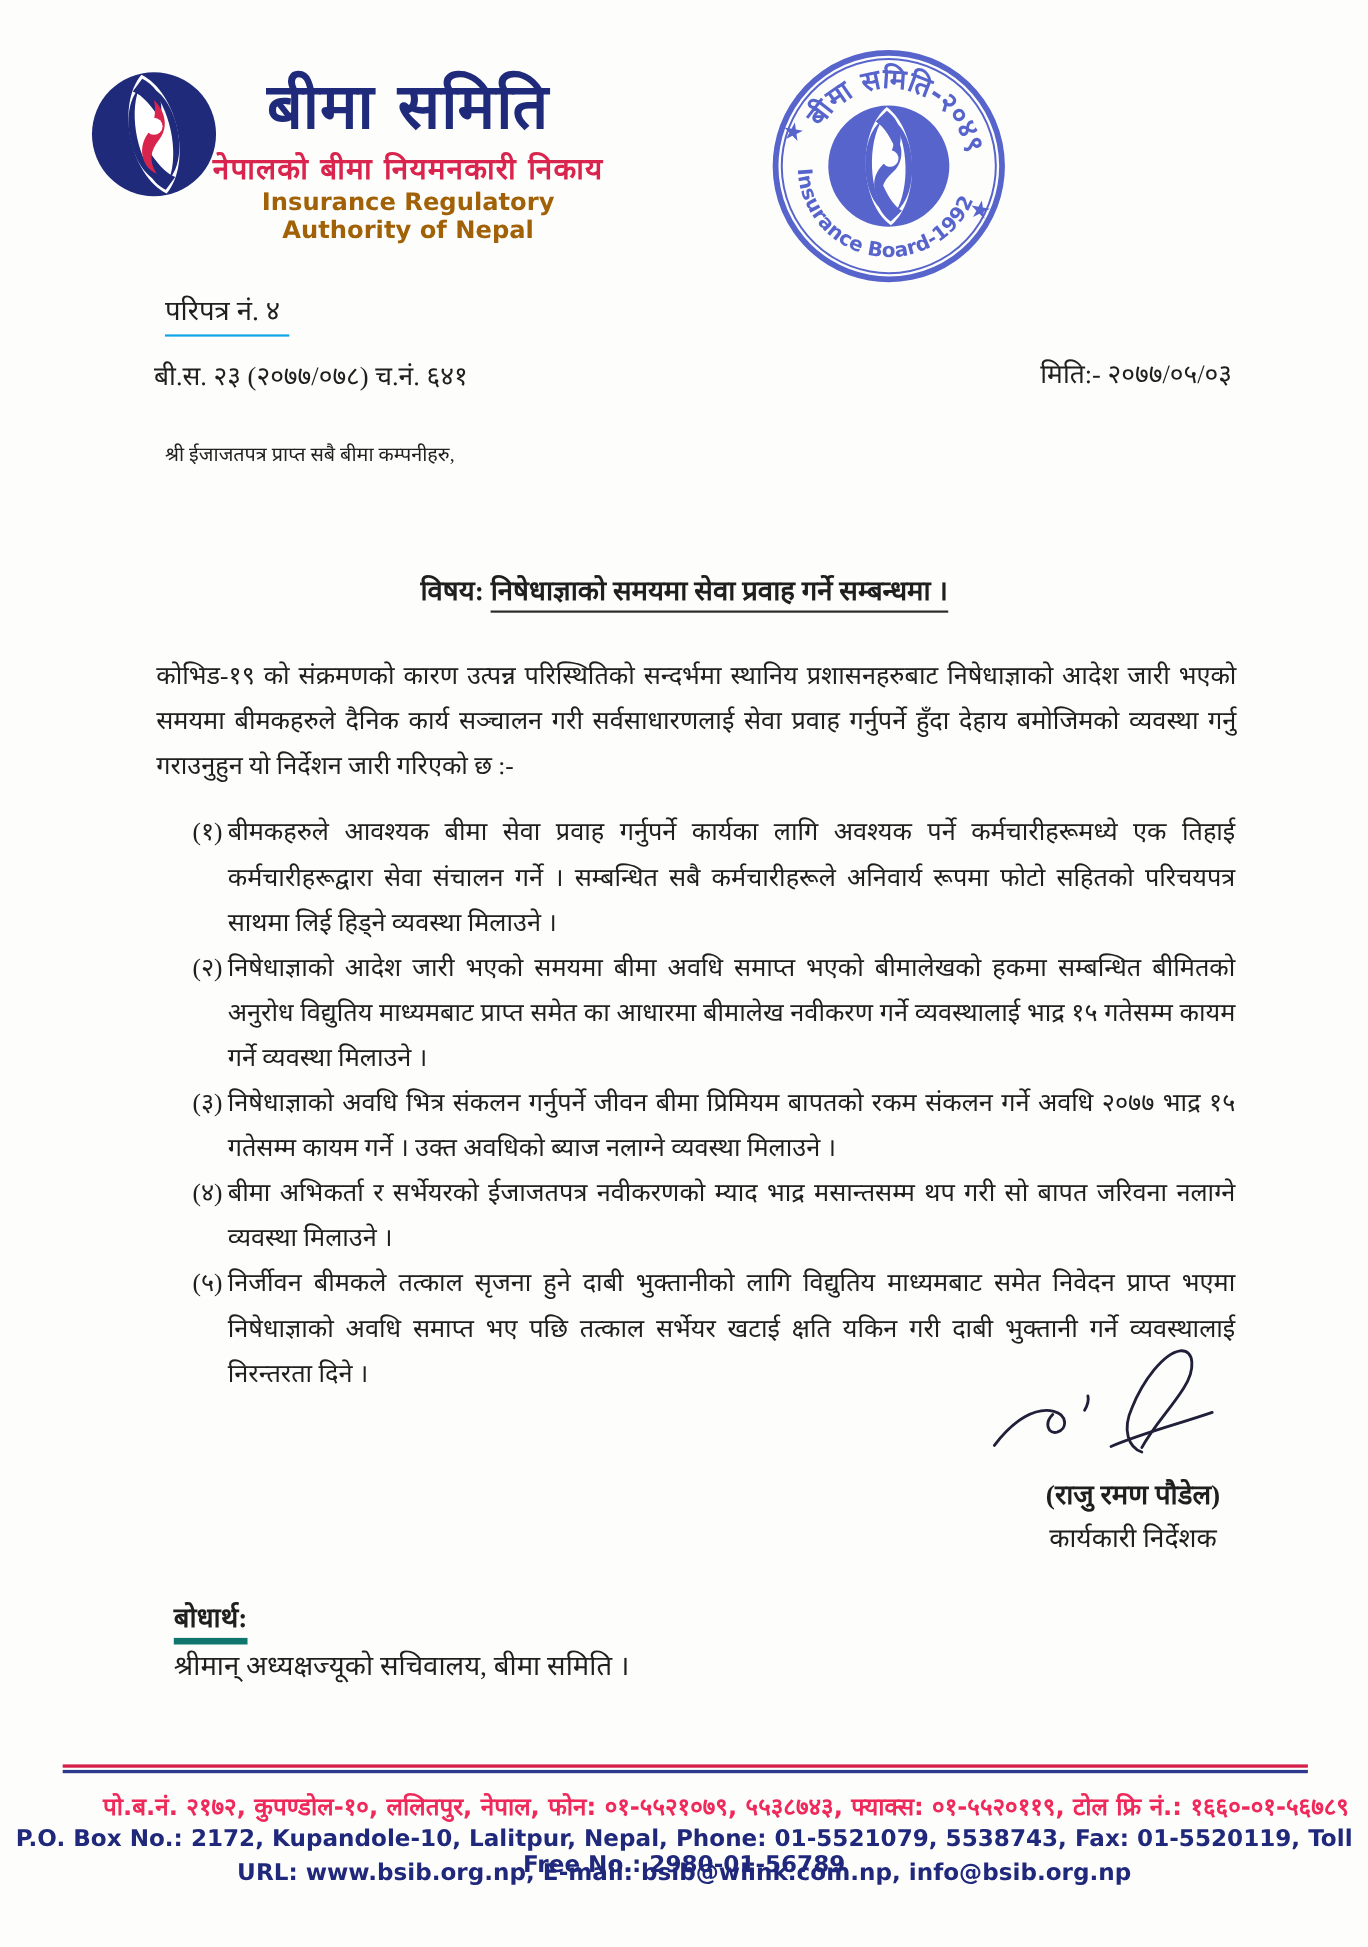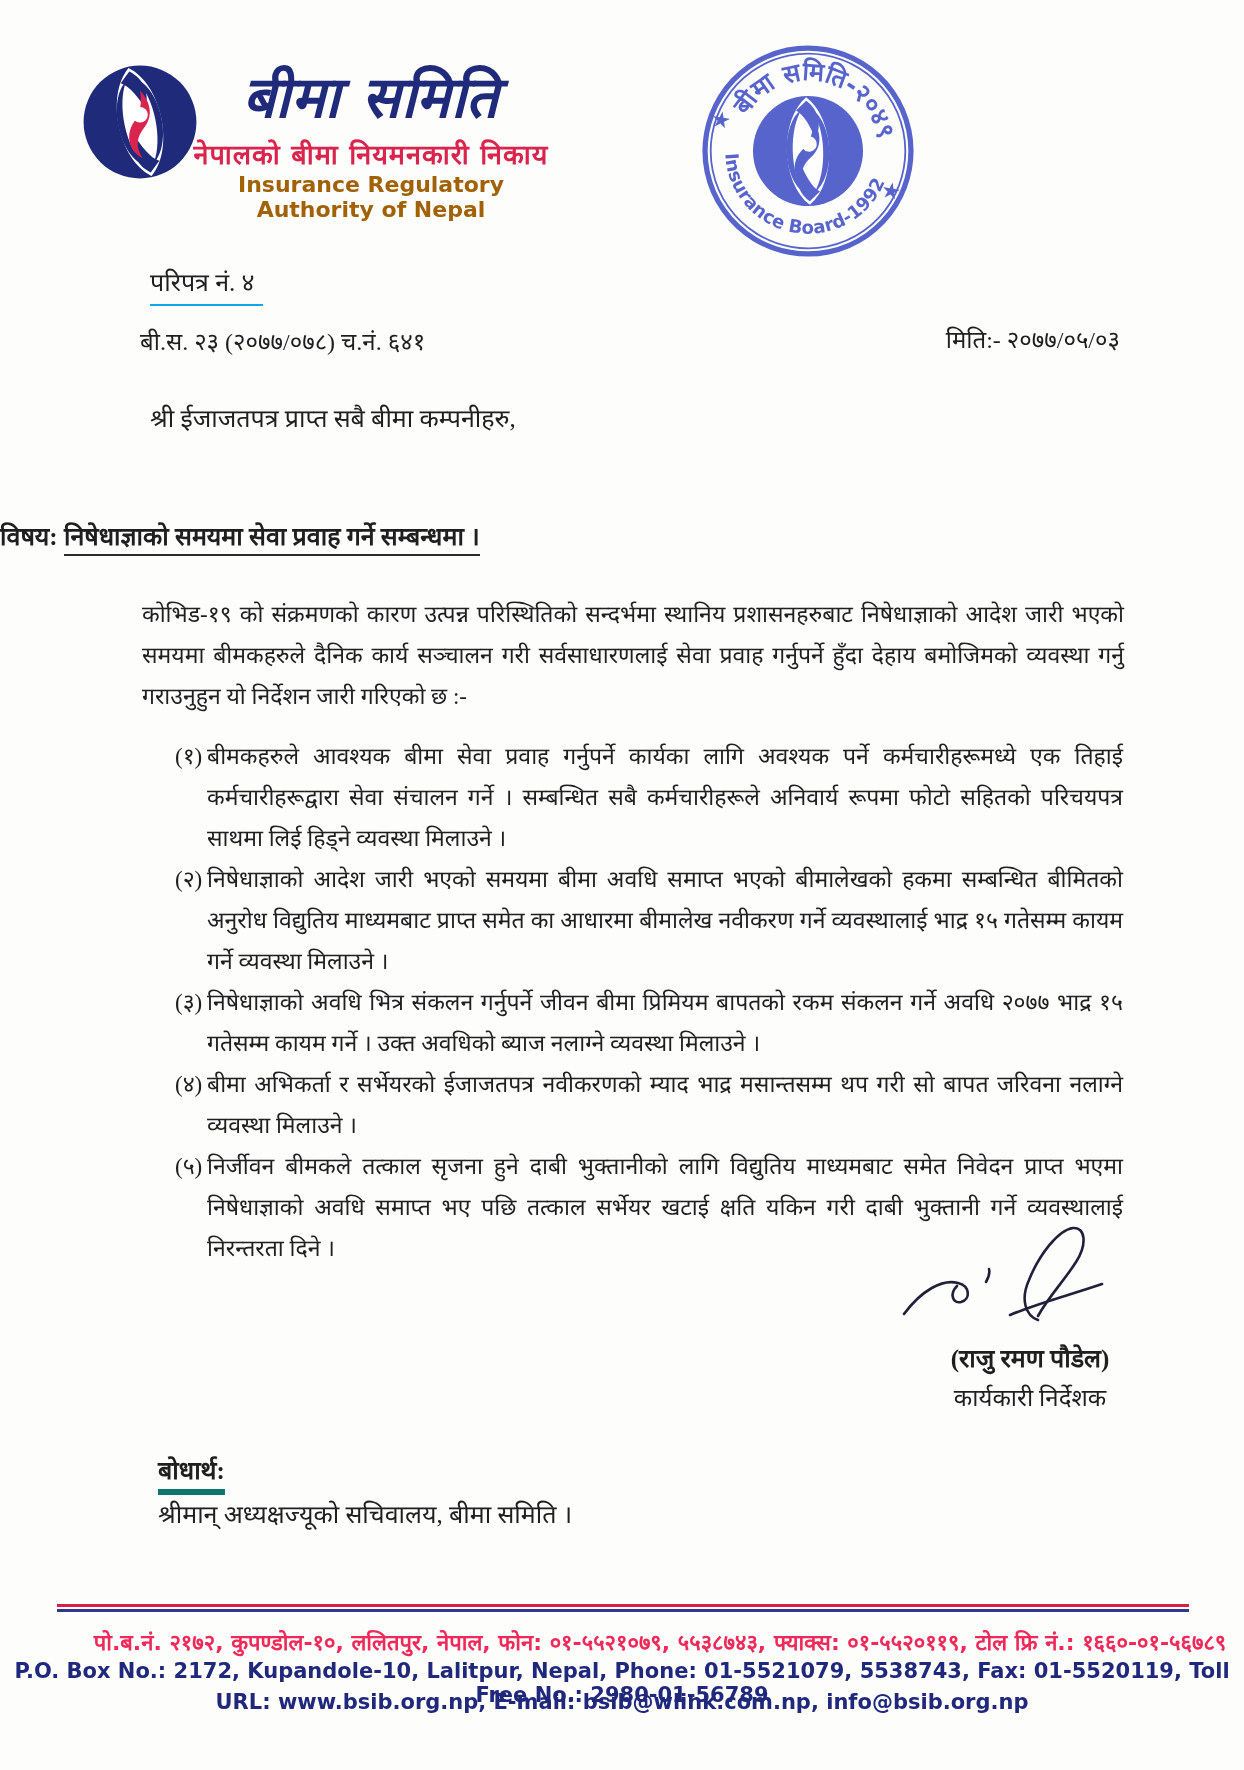--- a/index.html
+++ b/index.html
@@ -8,34 +8,34 @@
     width:1244px;height:1770px;
     background:#fdfdfc;
     font-family:"Liberation Serif","DejaVu Serif",serif;
     color:#1f1f1f;
     overflow:hidden;
   }
   
   .logo-emblem{position:absolute;left:80px;top:56px;width:120px;height:132px;}
   .logo-text{position:absolute;left:182px;top:66px;width:378px;text-align:center;
              font-family:"DejaVu Sans","Liberation Sans",sans-serif;}
-  .logo-title{font-size:57px;font-weight:700;color:#1f2a7a;line-height:62px;letter-spacing:1px;font-style:italic;}
+  .logo-title{font-size:57px;font-weight:700;color:#1f2a7a;line-height:62px;letter-spacing:1px;}
   .logo-latin{font-size:36px;font-weight:700;color:#ffffff;-webkit-text-stroke:2px #1f2a7a;
               letter-spacing:7px;line-height:34px;margin-top:-2px;}
   .logo-sub-ne{font-size:27px;font-weight:700;color:#d9254d;line-height:30px;margin-top:12px;letter-spacing:1px;}
   .logo-sub-en{font-size:22px;font-weight:700;color:#a16207;line-height:25px;margin-top:2px;}
   
   .stamp{position:absolute;left:694px;top:42px;width:228px;height:218px;opacity:.92;}
   
   .circular-no{position:absolute;left:150px;top:264px;font-size:25px;
                border-bottom:2px solid #0ea5e9;padding:0 8px 6px 0;}
   .ref-no{position:absolute;left:140px;top:324px;font-size:24px;}
   .letter-date{position:absolute;right:124px;top:322px;font-size:24px;}
-  .addressee{position:absolute;left:150px;top:400px;font-size:25px;}
-  .subject-row{position:absolute;left:0;top:518px;width:100%;
+  .addressee{position:absolute;left:150px;top:400px;font-size:18px;}
+  .subject-row{position:absolute;left:0;top:518px;width:100%;text-align:center;
                font-size:25px;font-weight:600;}
   .subject-underline{border-bottom:2px solid #2a2a2a;padding-bottom:4px;}
   
   .intro{position:absolute;left:142px;top:594px;width:982px;font-size:23px;
          line-height:41px;text-align:justify;}
   .items{position:absolute;left:177px;top:736px;width:946px;font-size:23px;line-height:41px;}
   .item{position:relative;padding-left:30px;text-align:justify;}
   .item .marker{position:absolute;left:-2px;top:0;}
   
   .sig-graphic{position:absolute;left:890px;top:1222px;width:250px;height:120px;}

